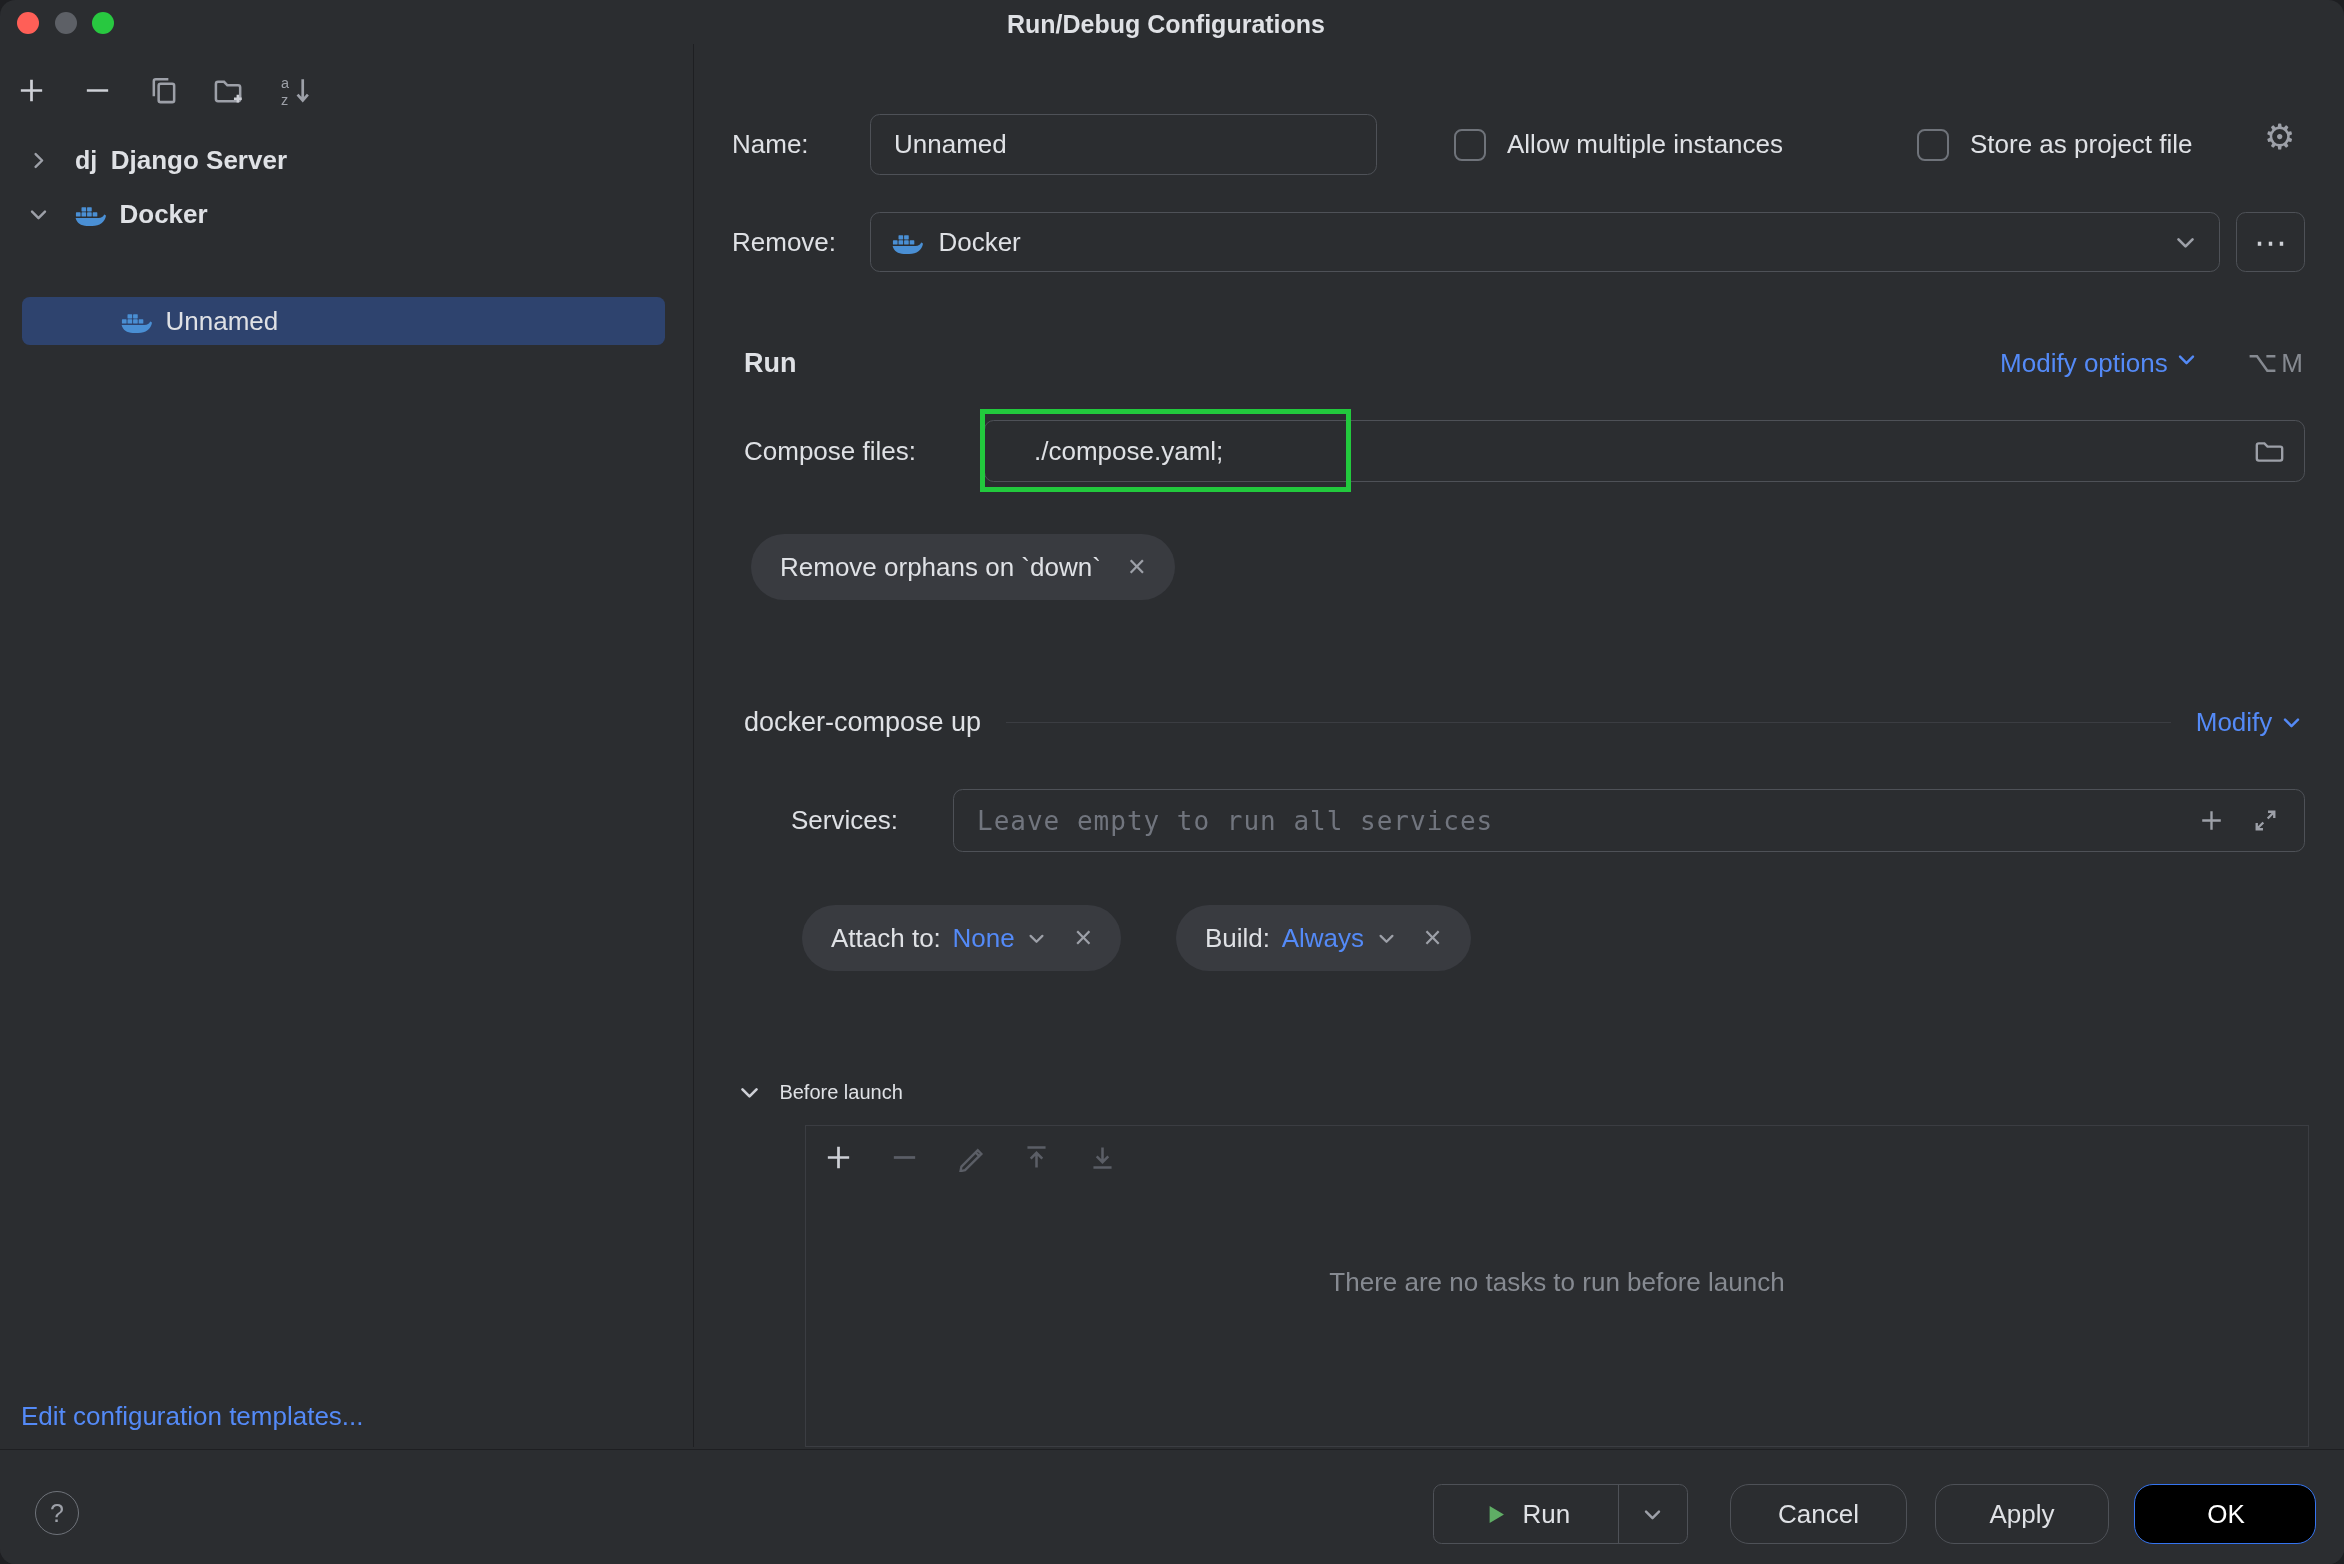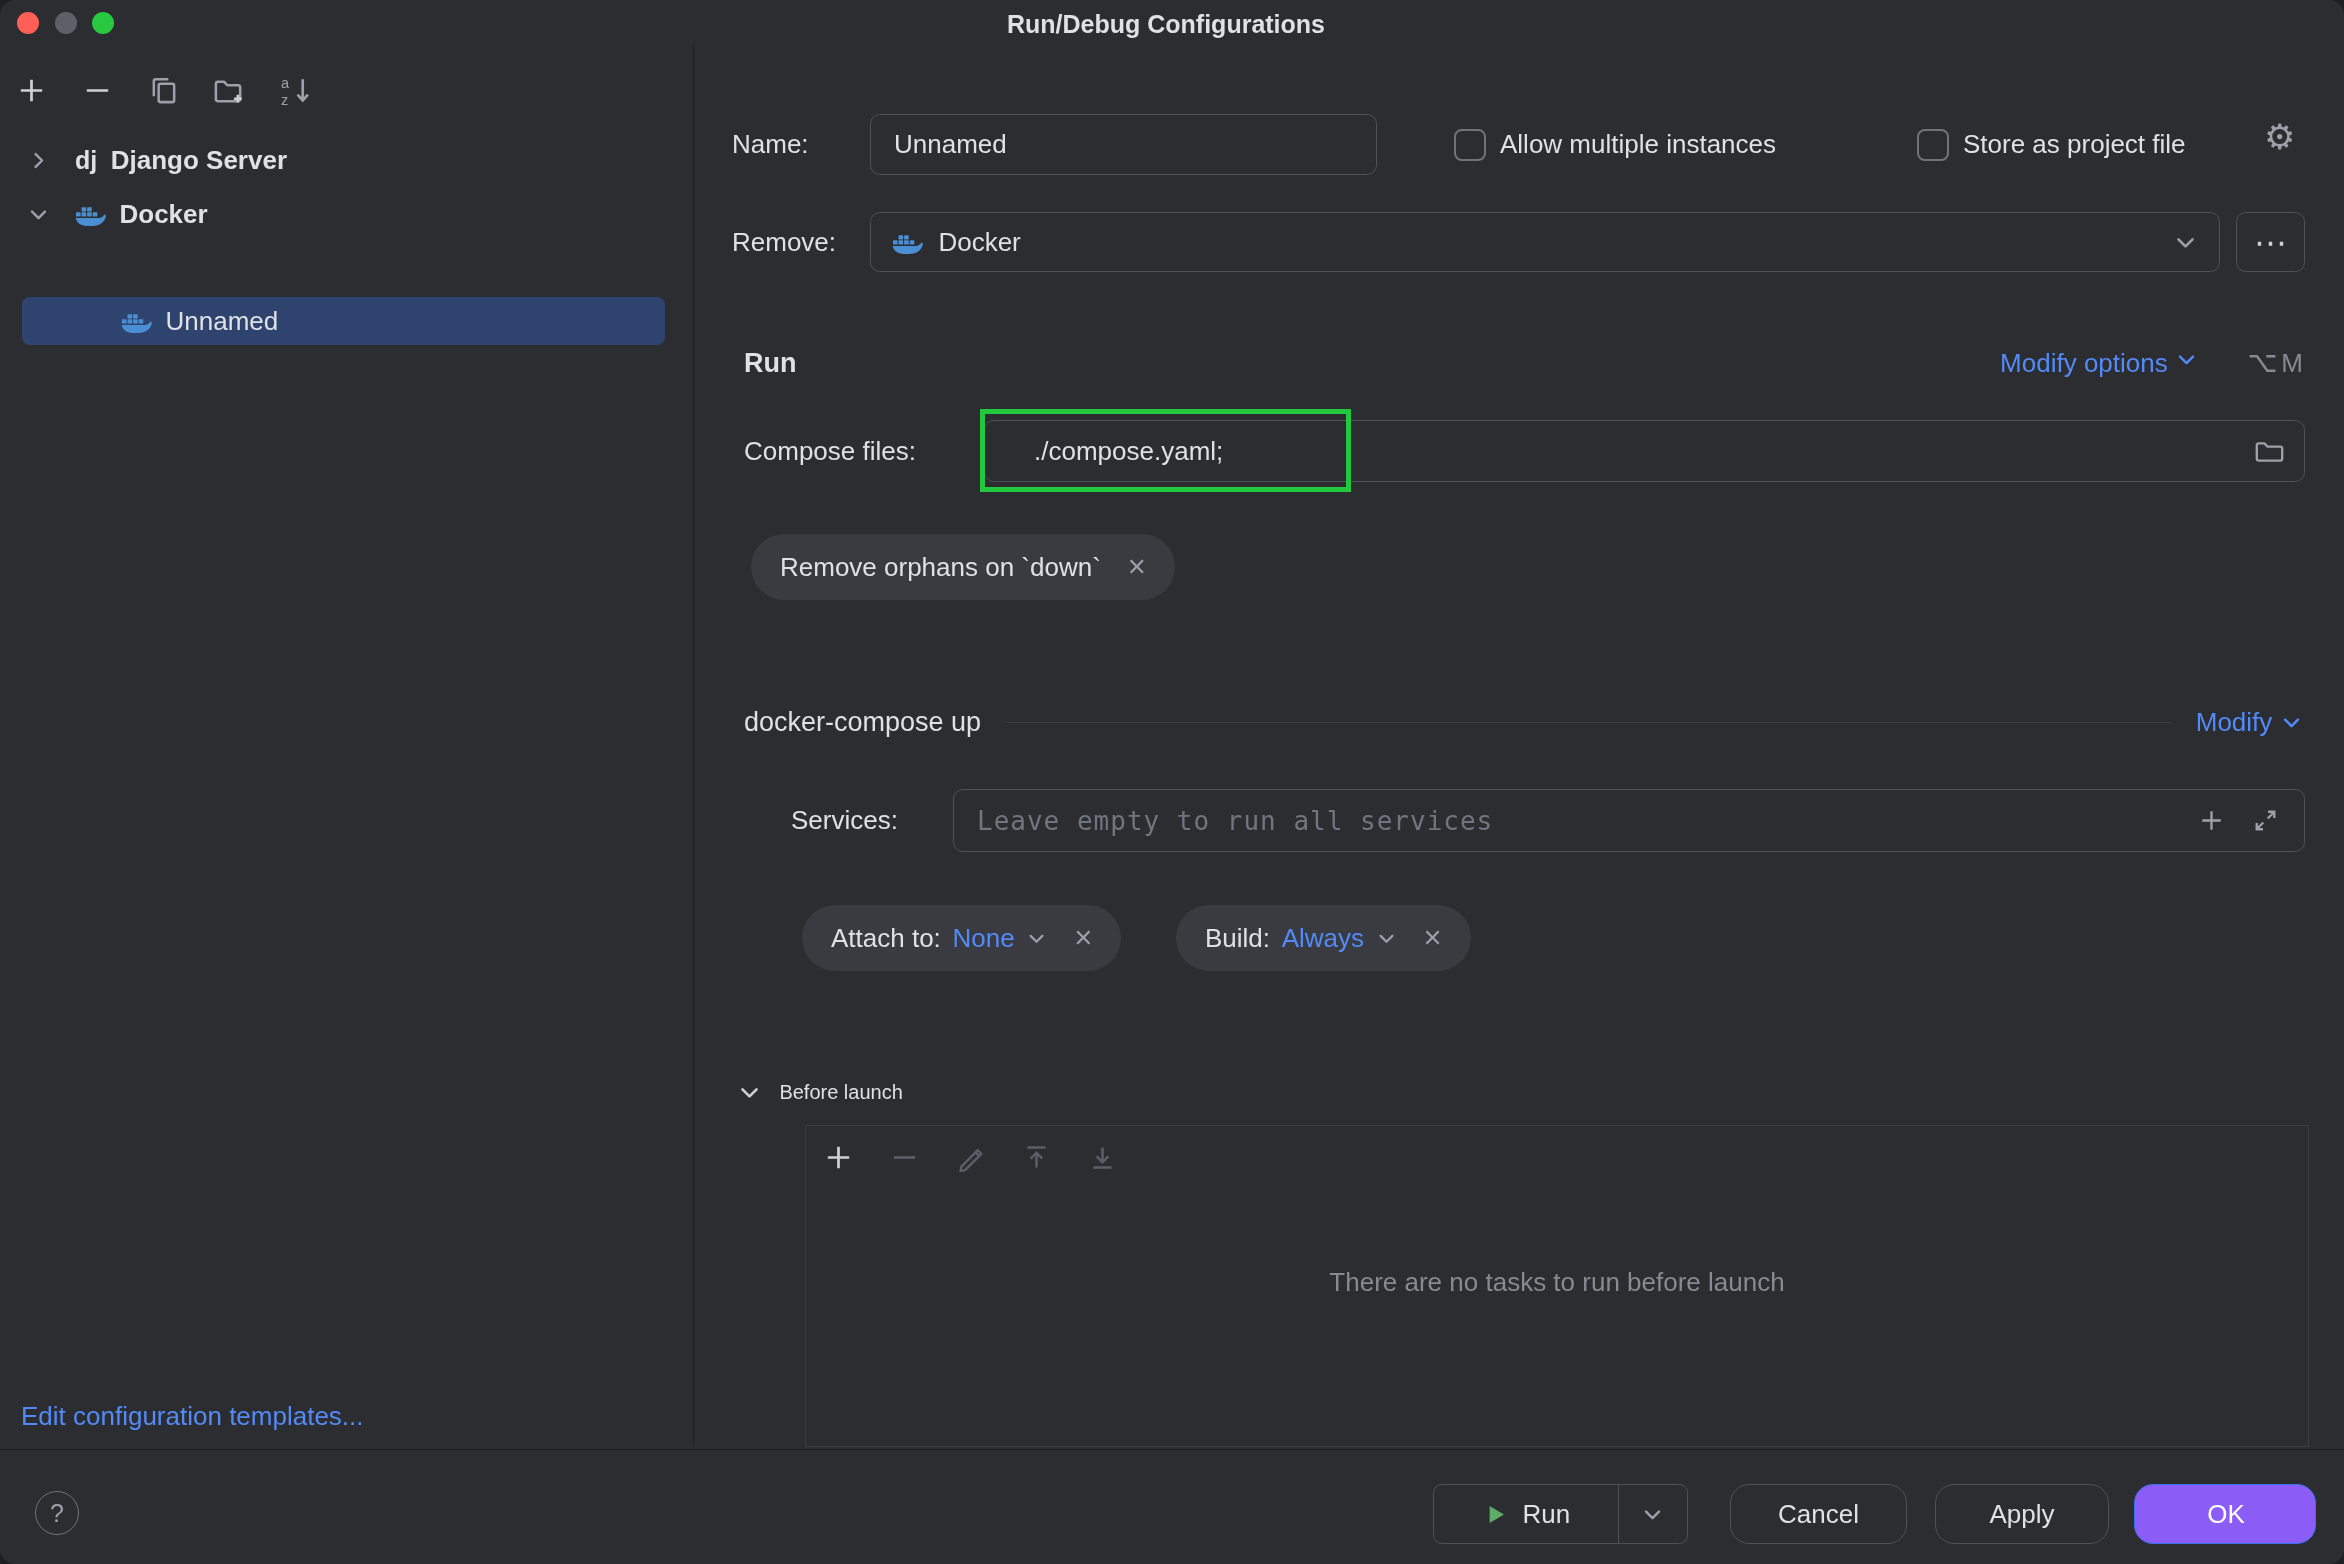--- a/index.html
+++ b/index.html
@@ -36,39 +36,39 @@
   .badge-dj{font-weight:bold;font-size:25px;color:#dfe1e5;}
   .edit-link{position:absolute;left:21px;bottom:15.4px;font-size:26px;color:#548af7;cursor:pointer;}
   
   .flabel{font-size:26px;color:#dfe1e5;display:flex;align-items:center;}
   .input{background:#2b2d30;border:1.9px solid #4e5157;border-radius:9.7px;display:flex;align-items:center;
     color:#dfe1e5;font-size:26px;}
   .input input{background:transparent;border:none;outline:none;color:#dfe1e5;font-size:26px;
     font-family:"Liberation Sans",sans-serif;flex:1;min-width:0;padding:0 23px;}
   .input.mono input{font-family:"DejaVu Sans Mono",monospace;letter-spacing:1px;}
   .input.mono input::placeholder{color:#71757e;}
-  .cbrow{display:flex;align-items:center;gap:14px;font-size:26px;color:#dfe1e5;}
+  .cbrow{display:flex;align-items:center;gap:21px;font-size:26px;color:#dfe1e5;}
   .cb{width:32px;height:32px;border:2.9px solid #6f737a;border-radius:7.7px;flex:0 0 auto;}
   .link{color:#548af7;cursor:pointer;}
   .sect-title{font-size:27px;font-weight:bold;color:#dfe1e5;}
   .hline{flex:1;border-top:1.9px solid #3b3d42;margin:0 25px;}
   .pill{background:#393b40;border-radius:35px;display:inline-flex;align-items:center;font-size:26px;
     color:#dfe1e5;padding:0 29px;height:66px;gap:11.6px;}
   .pill .x{color:#9da0a8;font-size:31px;margin-left:15.4px;cursor:pointer;}
   .pill .val{color:#548af7;}
   .shortcut{display:flex;align-items:center;gap:3.9px;color:#868a91;font-size:26px;}
   .task-box{position:absolute;left:109px;top:1081px;width:1504px;height:322px;border:1.9px solid #3b3d42;}
   .task-toolbar{display:flex;gap:31px;align-items:center;padding:13.5px 0 0 15.4px;}
   .empty-text{position:absolute;left:0;right:0;top:141px;text-align:center;color:#868a91;font-size:26px;}
   .green-box{position:absolute;border:5.8px solid #22c93d;pointer-events:none;z-index:5;}
   
   .btn{position:absolute;top:34px;height:60px;border:1.9px solid #4e5157;border-radius:19px;background:transparent;
     color:#dfe1e5;font-size:26px;display:flex;align-items:center;justify-content:center;cursor:pointer;
     font-family:"Liberation Sans",sans-serif;}
-  .btn.primary{background:#8b5cf6;border-color:#3574f0;color:#ffffff;padding-left:8px;}
+  .btn.primary{background:#000000;border-color:#3574f0;color:#ffffff;padding-left:8px;}
   .split{position:absolute;top:34px;height:60px;border:1.9px solid #4e5157;border-radius:8.7px;display:flex;}
   .split .seg{display:flex;align-items:center;justify-content:center;font-size:26px;color:#dfe1e5;cursor:pointer;}
   .split .seg.arrow{border-left:1.9px solid #4e5157;color:#9da0a8;}
   .help-btn{position:absolute;left:35px;top:41px;width:44px;height:44px;border:1.9px solid #6f737a;border-radius:50%;
     display:flex;align-items:center;justify-content:center;font-size:25px;color:#9da0a8;cursor:pointer;}
   svg{display:block;}
 </style>
 </head>
 <body>
 

